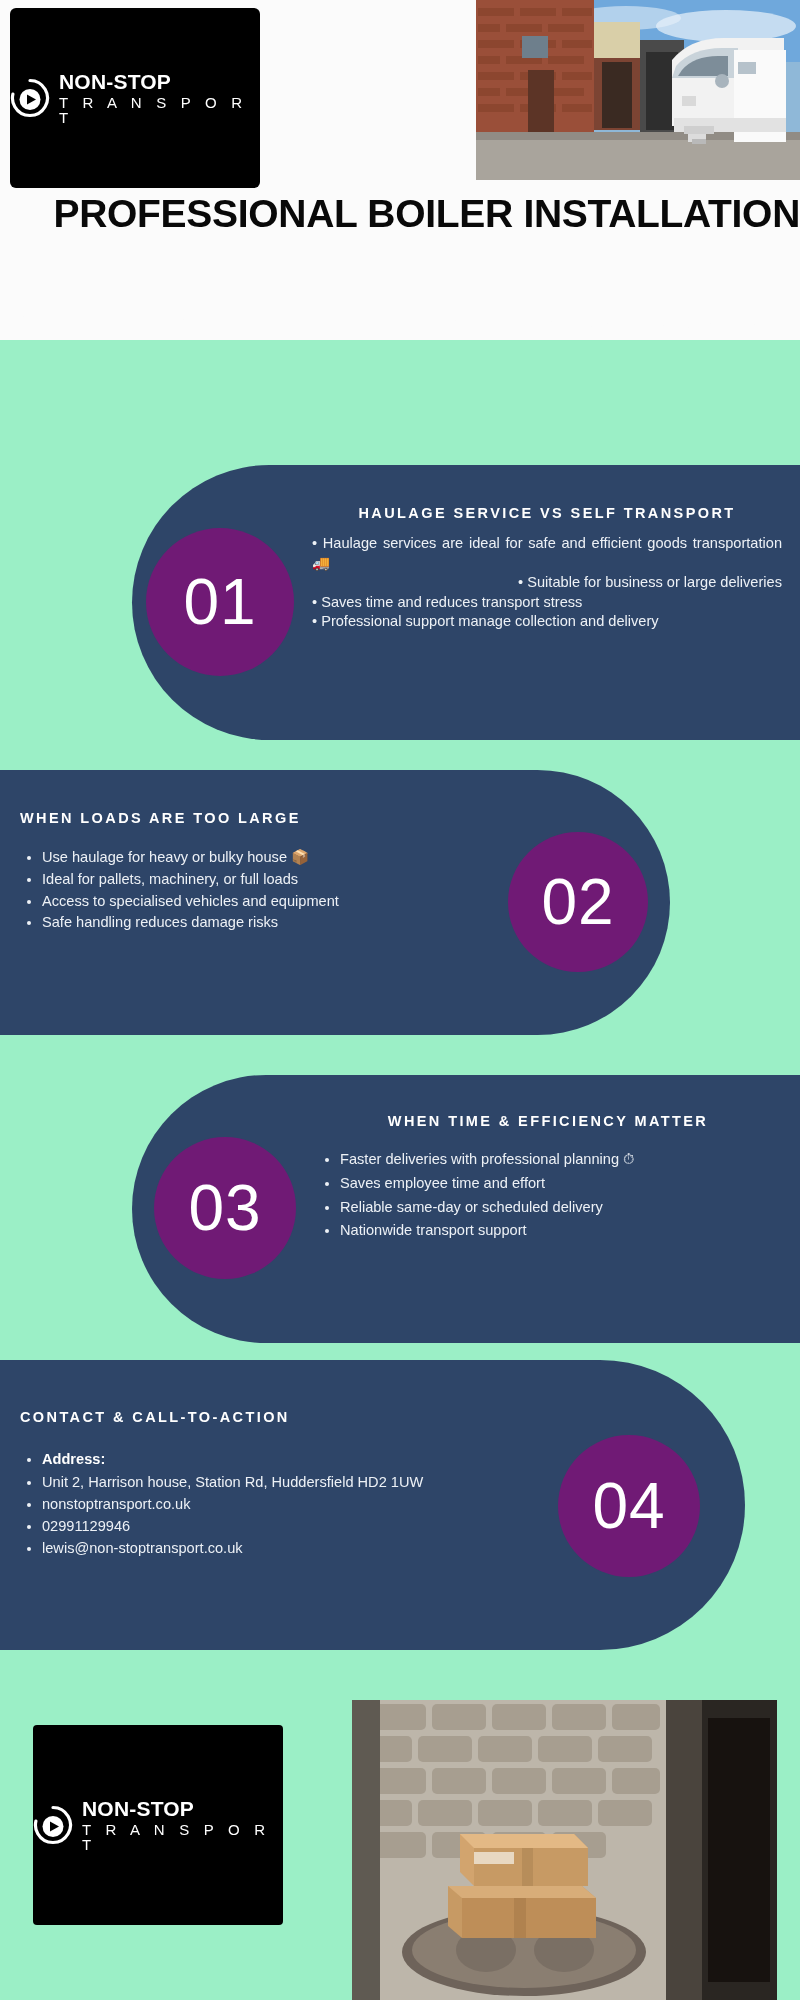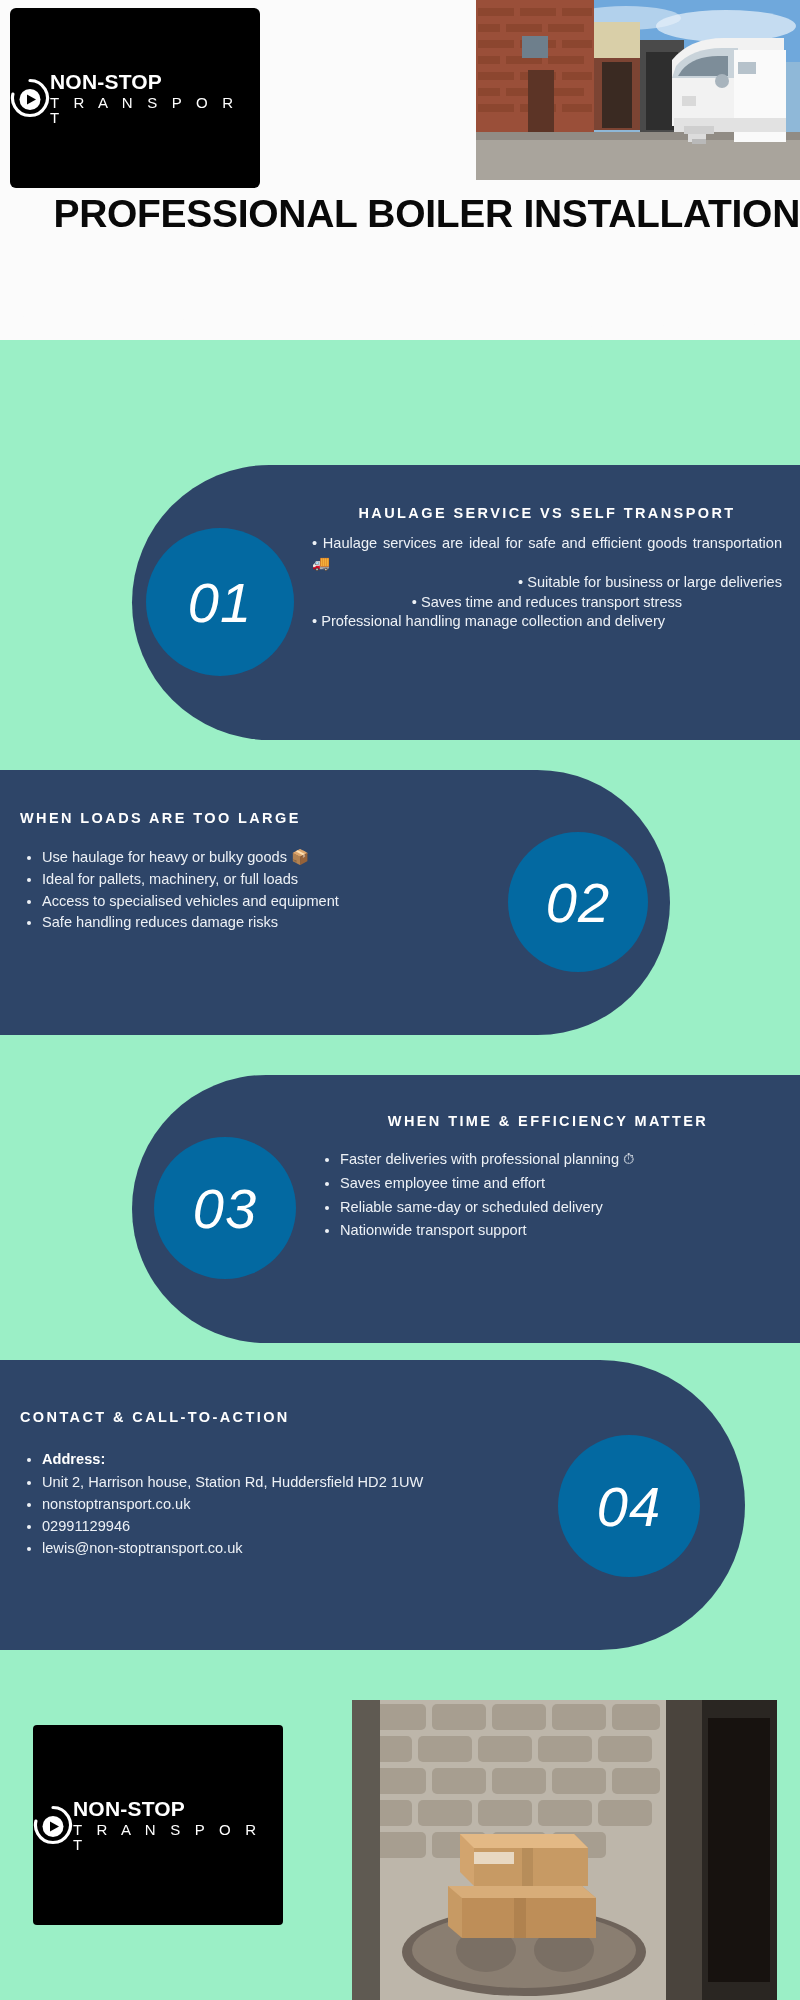--- a/index.html
+++ b/index.html
@@ -28,21 +28,21 @@
     position:absolute;left:0;bottom:-2px;width:800px;height:44px;
     background:#FBFBFB;
     -webkit-clip-path: polygon(0% 30%, 4% 46%, 9% 28%, 14% 50%, 19% 34%, 25% 56%, 31% 38%, 37% 60%, 43% 42%, 49% 64%, 55% 44%, 61% 66%, 67% 46%, 73% 68%, 79% 48%, 85% 70%, 91% 50%, 96% 66%, 100% 52%, 100% 0%, 0% 0%);
     clip-path: polygon(0% 30%, 4% 46%, 9% 28%, 14% 50%, 19% 34%, 25% 56%, 31% 38%, 37% 60%, 43% 42%, 49% 64%, 55% 44%, 61% 66%, 67% 46%, 73% 68%, 79% 48%, 85% 70%, 91% 50%, 96% 66%, 100% 52%, 100% 0%, 0% 0%);
   }
   .logo-box{
     position:absolute;left:10px;top:8px;width:250px;height:180px;
     background:#000000;border-radius:6px;
     display:flex;align-items:center;justify-content:center;
   }
-  .logo-inner{display:flex;align-items:center;}
+  .logo-inner{display:flex;align-items:center;gap:9px;}
   .logo-mark{width:40px;height:40px;flex:0 0 40px;}
   .logo-words{display:flex;flex-direction:column;line-height:1;}
   .logo-l1{color:#fff;font-size:21px;font-weight:700;letter-spacing:0.2px;}
   .logo-l2{color:#fff;font-size:15px;font-weight:400;letter-spacing:5.2px;margin-top:3px;}
 
   .hero-photo{
     position:absolute;left:476px;top:0;width:324px;height:180px;
     overflow:hidden;
   }
   .hero-photo svg{display:block;width:100%;height:100%;}
@@ -58,26 +58,25 @@
   
   .card{
     position:absolute;
     background:#2E4568;
     color:#ffffff;
     box-sizing:border-box;
   }
   .num-circle{
     position:absolute;
     border-radius:50%;
-    background:#0369a1;
+    background:#701a75;
     color:#ffffff;
     display:flex;align-items:center;justify-content:center;
-    font-size:56px;font-weight:400;letter-spacing:1px;
+    font-size:64px;font-weight:400;letter-spacing:1px;
     font-family:"Liberation Sans", sans-serif;
-    font-style:italic;
   }
   .card-h{
     font-size:14.5px;font-weight:700;letter-spacing:2.4px;
     color:#ffffff;text-align:center;line-height:1.75;
     margin:0 0 8px 0;
   }
   .card-h.left{text-align:left;}
   .body-txt{
     font-size:14.6px;line-height:1.33;color:#EDF1F6;
   }
@@ -202,32 +201,32 @@
     <div class="header-title">PROFESSIONAL BOILER INSTALLATION</div>
   </div>
 
   <div class="card" id="card1">
     <div class="num-circle">01</div>
     <div class="inner">
       <div class="card-h">HAULAGE SERVICE VS SELF TRANSPORT</div>
       <div class="body-txt">
         <p>• Haulage services are ideal for safe and efficient goods transportation 🚚</p>
         <p class="nj" style="text-align:right;">• Suitable for business or large deliveries</p>
-        <p class="nj" style="text-align:center;">• Saves time and reduces transport stress</p>
-        <p>• Professional handling manage collection and delivery</p>
+        <p class="nj" style="text-align:left;">• Saves time and reduces transport stress</p>
+        <p>• Professional support manage collection and delivery</p>
       </div>
     </div>
   </div>
 
   <div class="card" id="card2">
     <div class="num-circle">02</div>
     <div class="inner">
       <div class="card-h left" style="margin-bottom:16px;">WHEN LOADS ARE TOO LARGE</div>
       <ul class="bullets">
-        <li class="nj">Use haulage for heavy or bulky goods 📦</li>
+        <li class="nj">Use haulage for heavy or bulky house 📦</li>
         <li class="nj">Ideal for pallets, machinery, or full loads</li>
         <li>Access to specialised vehicles and equipment</li>
         <li class="nj"> Safe handling reduces damage risks</li>
       </ul>
     </div>
   </div>
 
   <div class="card" id="card3">
     <div class="num-circle">03</div>
     <div class="inner">

